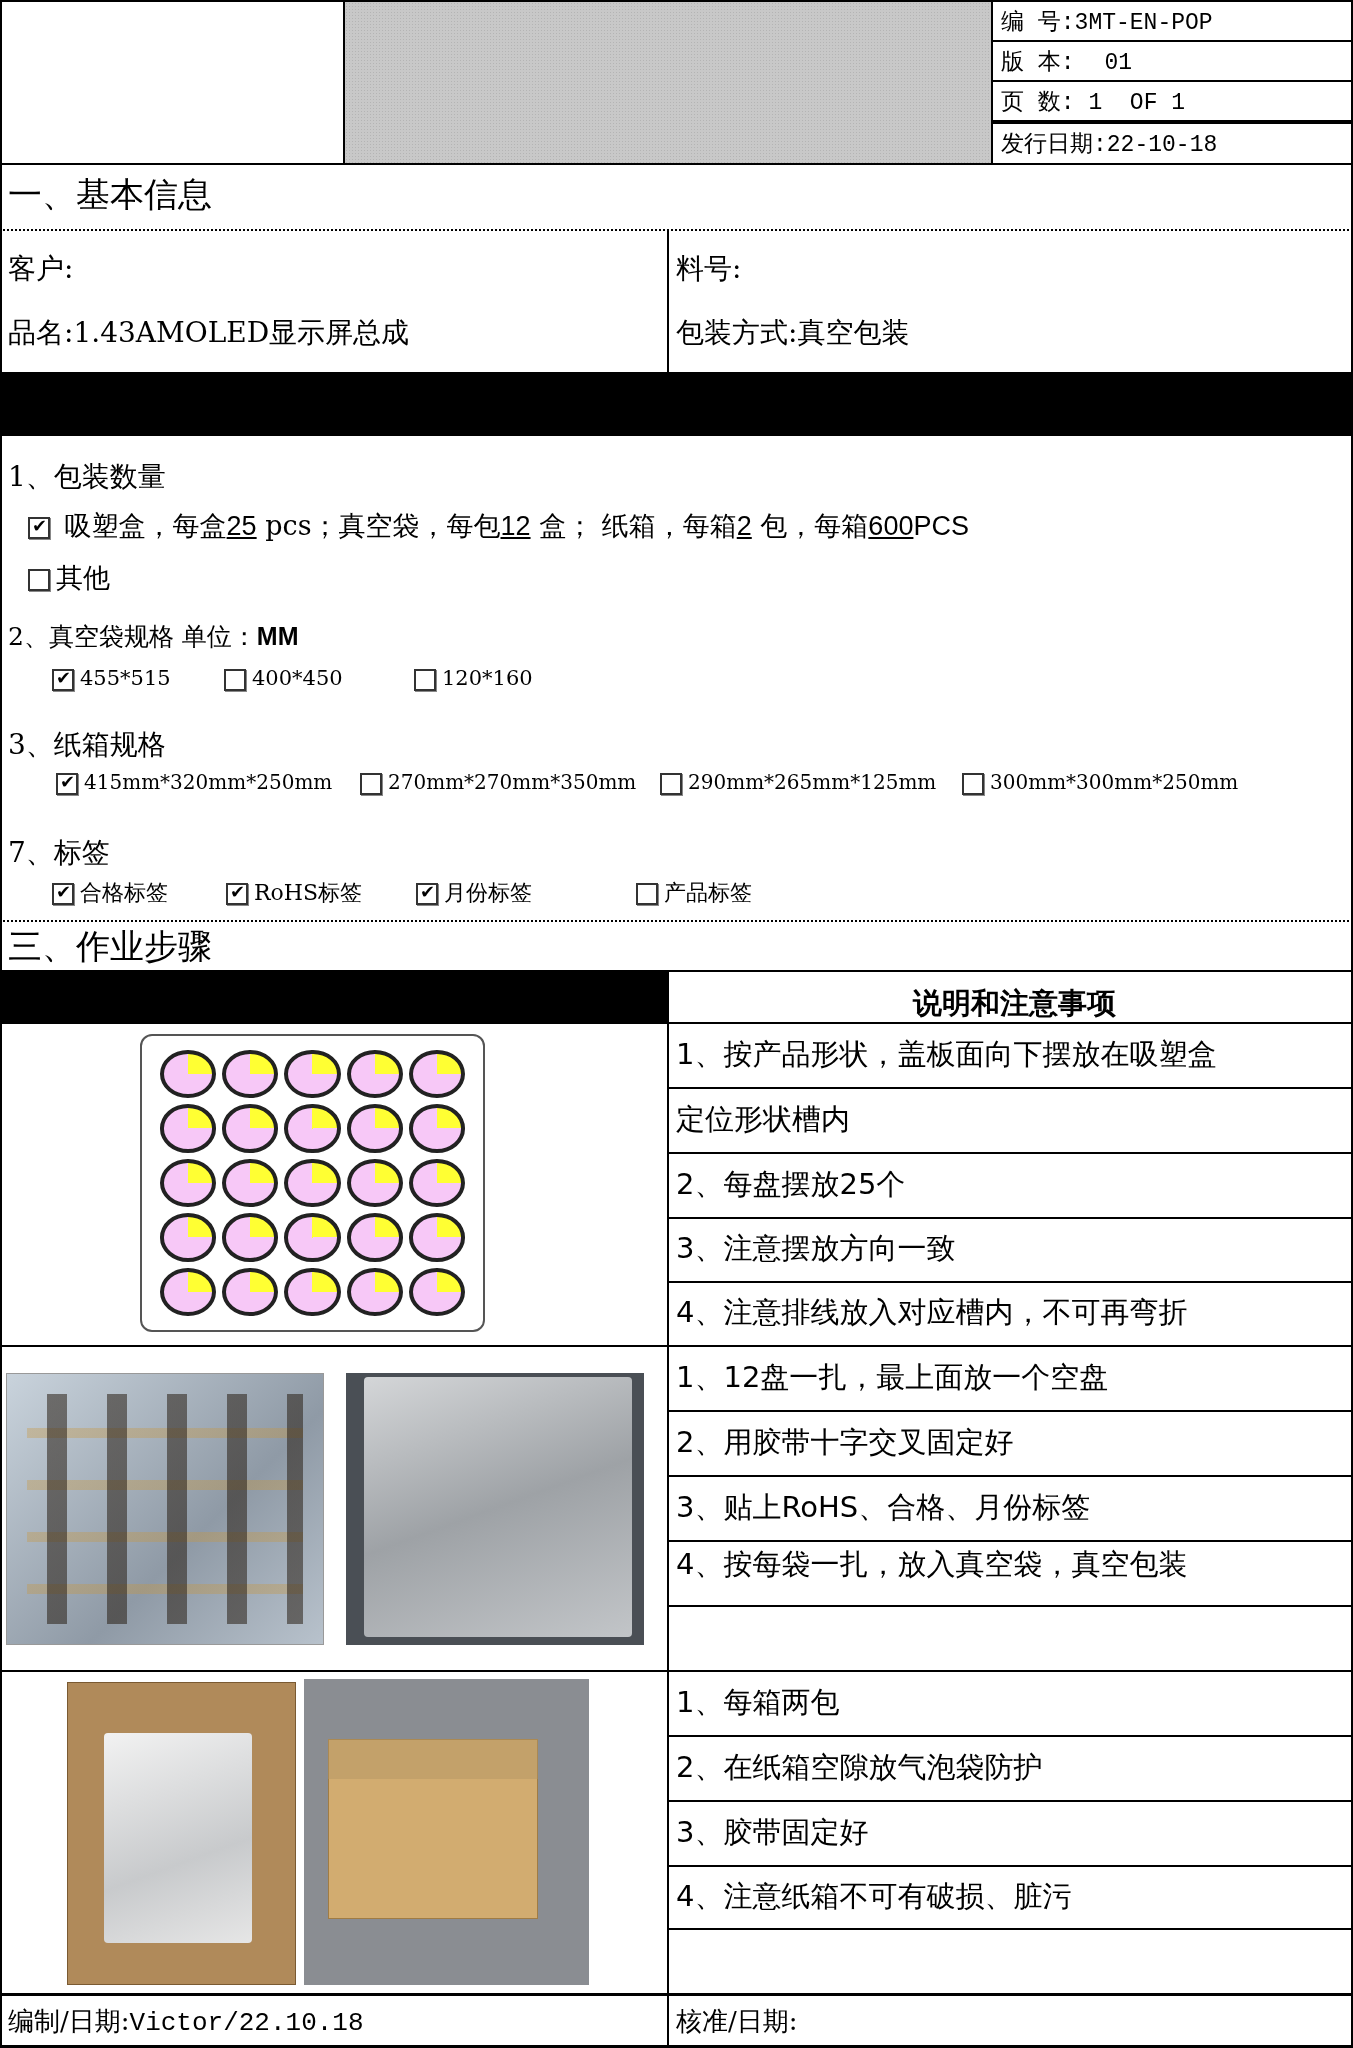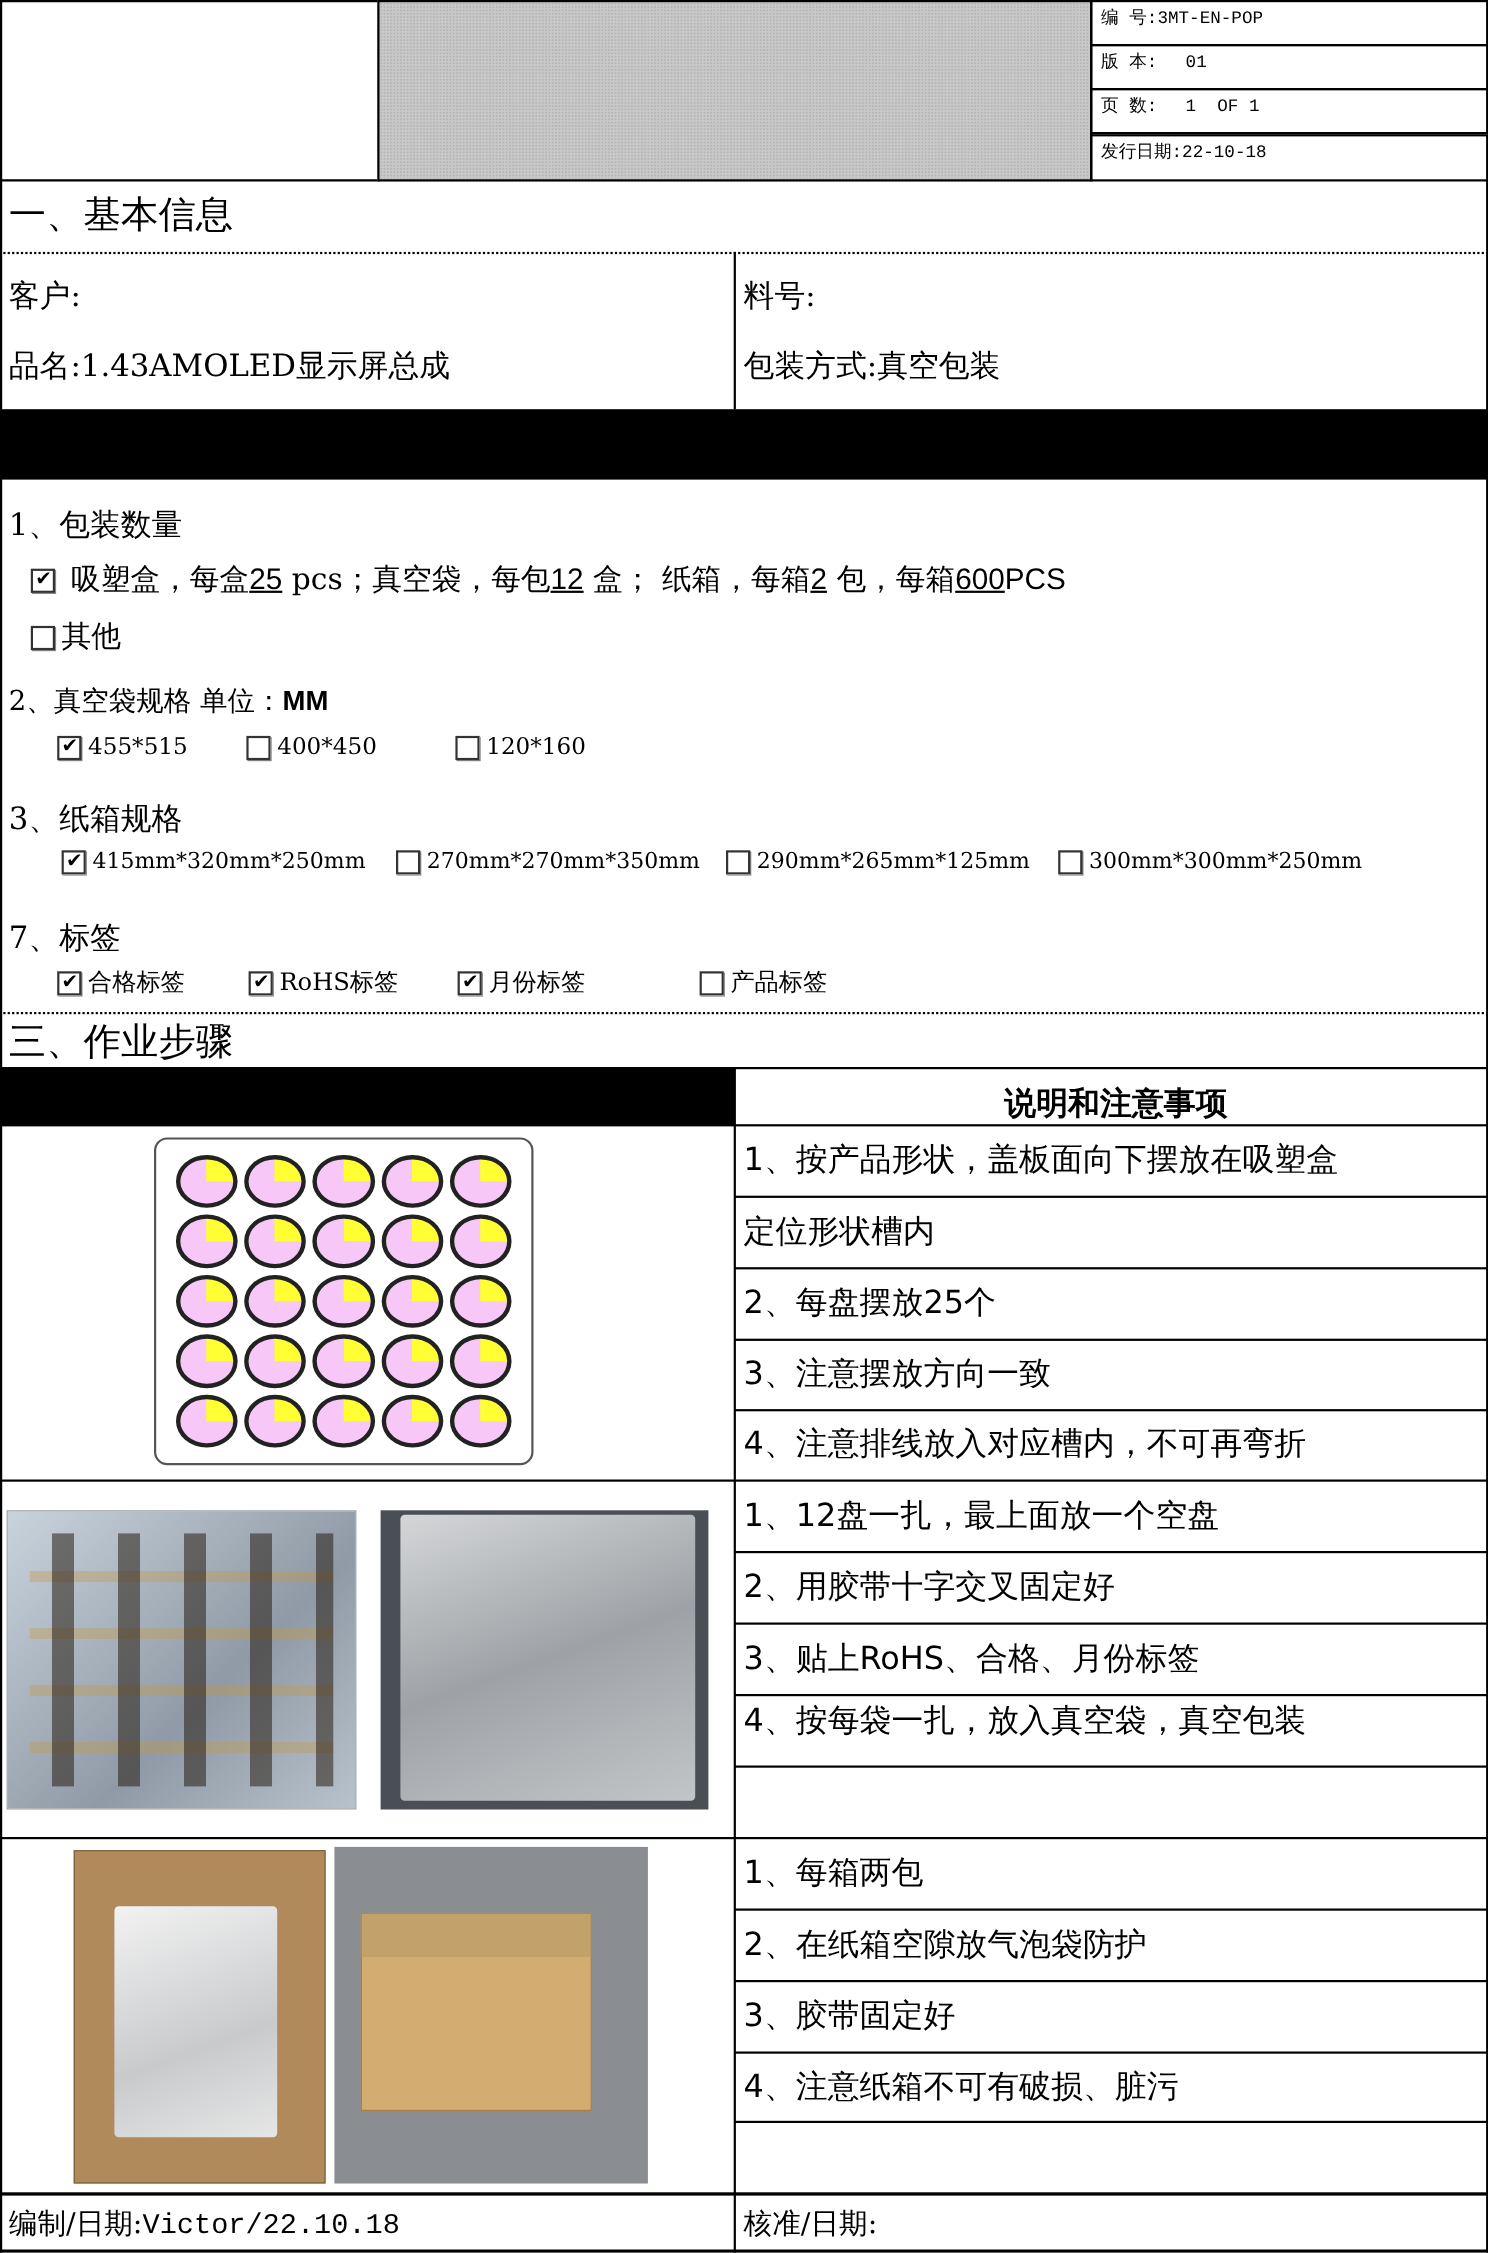--- a/index.html
+++ b/index.html
@@ -2,21 +2,21 @@
 <html><head>
 <meta charset="utf-8">
 <style>
 *{box-sizing:border-box;margin:0;padding:0}
 body{width:1353px;height:2048px;background:#fff;font-family:"DejaVu Serif",serif;color:#000;position:relative;overflow:hidden}
 .abs{position:absolute}
 .hdr-logo{left:0;top:0;width:345px;height:165px;border:2px solid #000;border-right:1px solid #000}
 .hdr-title{left:343px;top:0;width:650px;height:165px;background:#c8c8c8;background-image:radial-gradient(#b4b4b4 1px,transparent 1px);background-size:3px 3px;border:2px solid #000;text-align:center}
 .hdr-title .cn{font-size:48px;margin-top:22px;letter-spacing:4px;font-family:"DejaVu Serif",serif}
 .hdr-title .en{font-size:40px;margin-top:14px;font-family:"Liberation Sans",sans-serif}
-.meta{left:991px;width:362px;height:42px;border:2px solid #000;font-size:16px;padding:4px 8px;font-family:"Liberation Mono",monospace}
+.meta{left:991px;width:362px;height:42px;border:2px solid #000;font-size:23px;padding:4px 8px;font-family:"Liberation Mono",monospace}
 .row-text{font-size:28px;position:absolute}
 .black{background:#000}
 .cbx{display:inline-block;width:22px;height:22px;border:2px solid #333;vertical-align:middle;position:relative;margin-right:6px;box-shadow:1px 1px 0 #888}
 .cbx.on::after{content:"✔";position:absolute;left:2px;top:-4px;font-size:18px}
 .line{position:absolute;left:0;width:1353px;border-top:2px solid #000}
 .dash{position:absolute;left:0;width:1353px;border-top:2px dotted #000}
 .vline{position:absolute;border-left:2px solid #000}
 .note{position:absolute;left:668px;width:685px;font-size:29px;padding-left:8px;font-family:"DejaVu Sans",sans-serif;display:flex;align-items:center}
 .u{text-decoration:underline;font-family:"Liberation Sans",sans-serif}
 .tray{display:grid;grid-template-columns:repeat(5,1fr);grid-template-rows:repeat(5,1fr);gap:6px;padding:14px 18px;border:2px solid #555;border-radius:12px;background:#fff}
@@ -24,21 +24,21 @@
 .photo{position:absolute}
 </style>
 </head>
 <body>
 
 <div class="abs hdr-logo"></div>
 <div class="abs hdr-title">
 </div>
 <div class="abs meta" style="top:0"><span>编 号:</span><span>3MT-EN-POP</span></div>
 <div class="abs meta" style="top:40px"><span>版 本:</span> <span style="margin-left:16px">01</span></div>
-<div class="abs meta" style="top:80px"><span>页 数:</span> <span style="margin-left:16px;white-space:pre">1  OF 1</span></div>
+<div class="abs meta" style="top:80px"><span>页 数:</span> <span style="white-space:pre">1  OF 1</span></div>
 <div class="abs meta" style="top:122px;height:43px"><span>发行日期:</span><span>22-10-18</span></div>
 
 <div class="vline" style="left:0;top:164px;height:1884px"></div>
 <div class="vline" style="left:1351px;top:164px;height:1884px"></div>
 <div class="row-text" style="left:8px;top:172px;font-size:34px">一、基本信息</div>
 <div class="dash" style="top:229px"></div>
 <div class="vline" style="left:667px;top:229px;height:143px"></div>
 <div class="row-text" style="left:8px;top:250px"><span>客户:</span><span></span></div>
 <div class="row-text" style="left:676px;top:250px"><span>料号:</span><span></span></div>
 <div class="row-text" style="left:8px;top:314px"><span>品名:</span><span>1.43AMOLED显示屏总成</span></div>

